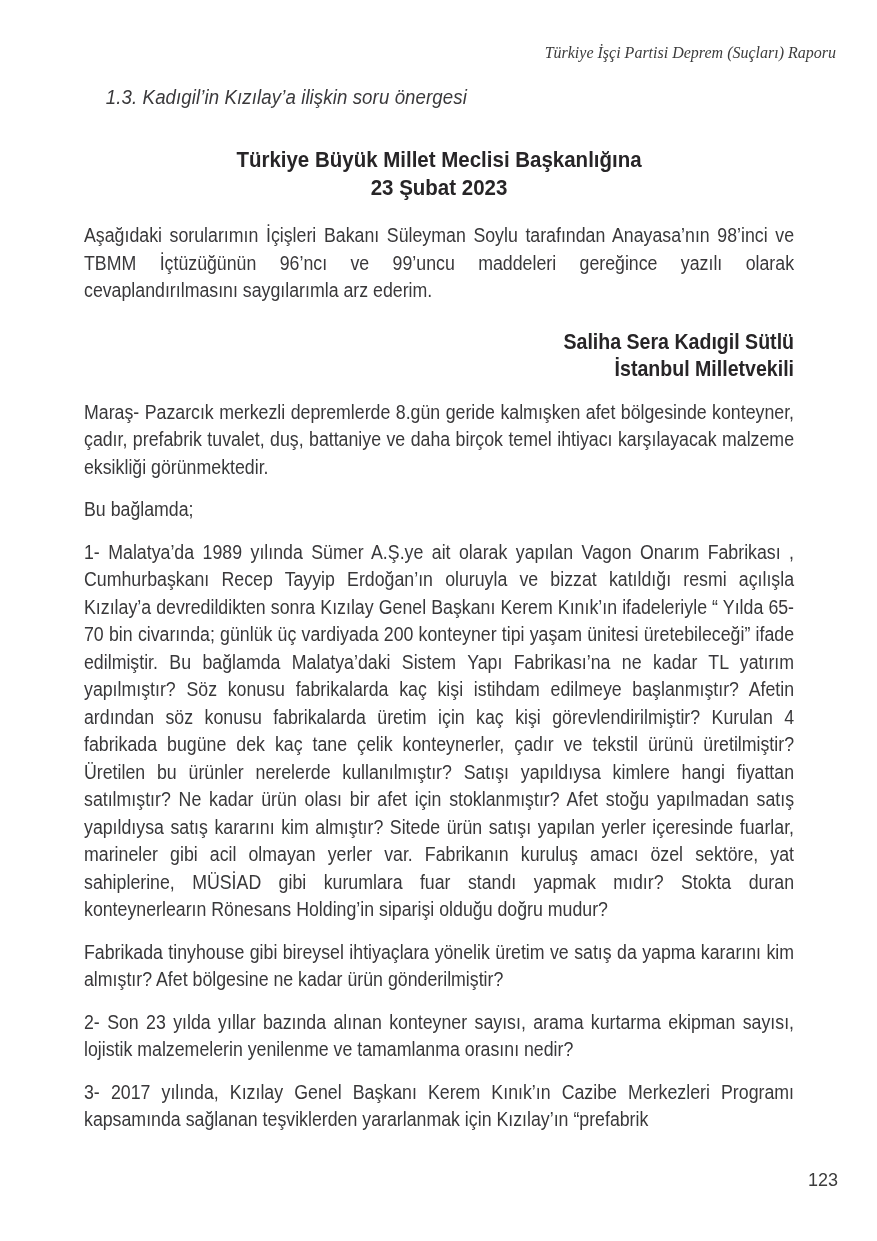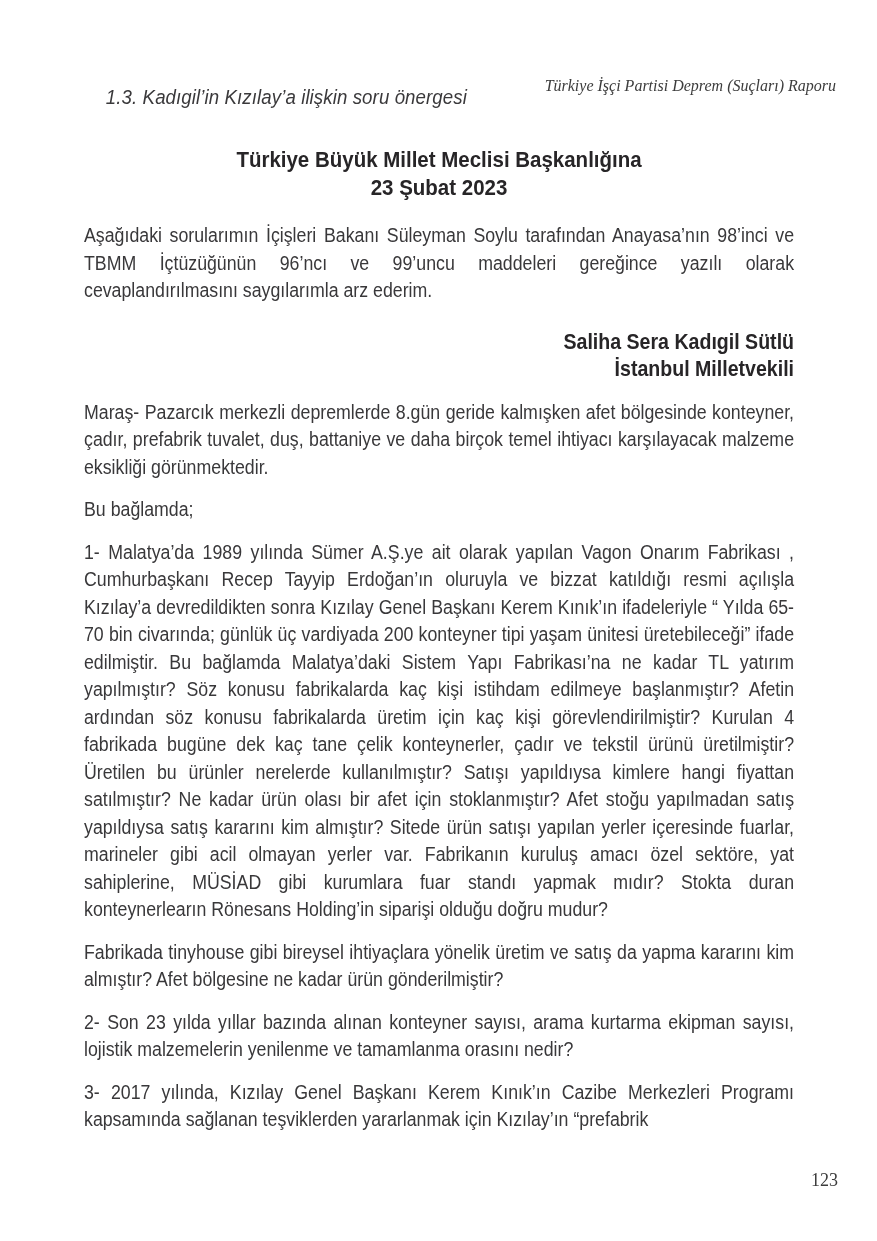--- a/index.html
+++ b/index.html
@@ -18,28 +18,27 @@
   
   .running-title {
     position: absolute;
     top: 44px;
     right: 41px;
     font-family: "Liberation Serif", "DejaVu Serif", serif;
     font-style: italic;
     font-size: 16px;
     color: #3c3c3c;
     white-space: nowrap;
-    margin-top: 33px;
   }
   
   .page-number {
     position: absolute;
     top: 1170px;
     right: 39px;
-    font-family: Liberation Serif, serif;
+    font-family: Liberation Sans, sans-serif;
     font-size: 18px;
     color: #3c3c3c;
   }
   
   .content {
     position: absolute;
     left: 84px;
     top: 84px;
     width: 780px;
     transform: scaleX(0.9103);

